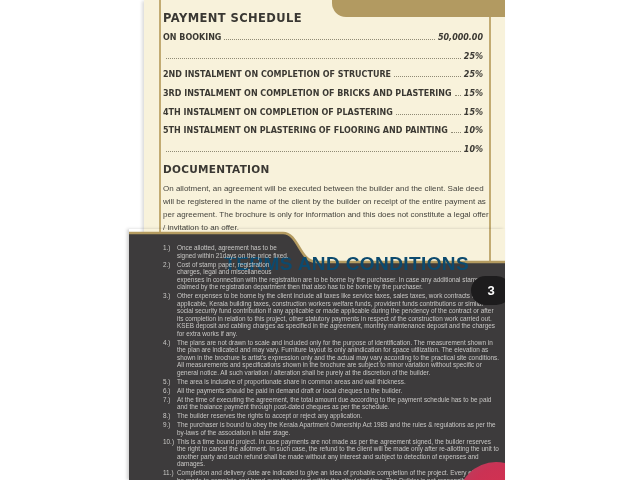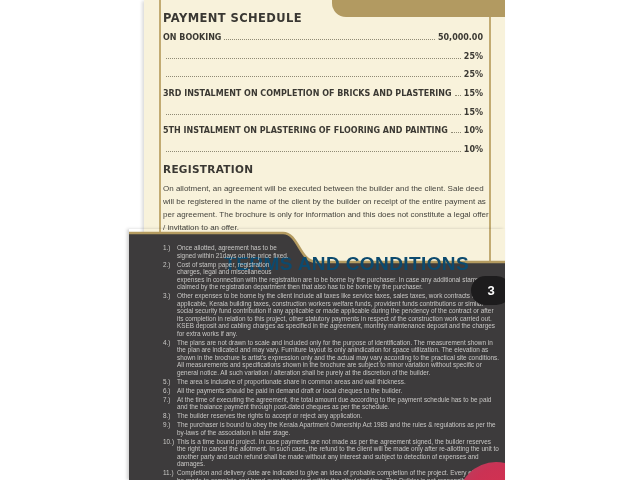--- a/index.html
+++ b/index.html
@@ -16,21 +16,21 @@
             background:#b29a61;border-bottom-left-radius:14px;}
 
   .pay-title{position:absolute;left:163px;top:11px;margin:0;
              font-family:"DejaVu Sans","Liberation Sans",sans-serif;
              font-size:11.5px;font-weight:bold;letter-spacing:.4px;color:#3a3833;}
   .pay-rows{position:absolute;left:163px;top:34px;width:320px;
             font-family:"DejaVu Sans","Liberation Sans",sans-serif;}
   .pay-row{display:flex;align-items:baseline;margin-bottom:10.2px;
            font-size:8px;font-weight:bold;color:#3b3933;line-height:8.5px;}
   .pay-dots{flex:1;height:1px;border-bottom:1.4px dotted #8f8a74;margin:0 3px;}
-  .pay-value{white-space:nowrap;}
+  .pay-value{white-space:nowrap;font-style:italic;}
 
   .doc-title{position:absolute;left:163px;top:163px;margin:0;
              font-family:"DejaVu Sans","Liberation Sans",sans-serif;
              font-size:10.5px;font-weight:bold;letter-spacing:.3px;color:#3a3833;}
   .doc-body{position:absolute;left:163px;top:182px;width:330px;margin:0;
             font-size:8px;line-height:13px;color:#45443e;}
 
   
   .terms-panel{position:absolute;left:129px;top:229px;width:376px;height:251px;
                overflow:hidden;box-shadow:-2px 0 3px rgba(0,0,0,.18);}
@@ -65,44 +65,46 @@
     <div class="pay-row">
       <span class="pay-label">ON BOOKING</span>
       <span class="pay-dots"></span>
       <span class="pay-value">50,000.00</span>
     </div>
     <div class="pay-row">
       <span class="pay-dots"></span>
       <span class="pay-value">25%</span>
     </div>
     <div class="pay-row">
+      <span class="pay-label">2ND INSTALMENT ON COMPLETION OF STRUCTURE</span>
       <span class="pay-dots"></span>
       <span class="pay-value">25%</span>
     </div>
     <div class="pay-row">
       <span class="pay-label">3RD INSTALMENT ON COMPLETION OF BRICKS AND PLASTERING</span>
       <span class="pay-dots"></span>
       <span class="pay-value">15%</span>
     </div>
     <div class="pay-row">
+      <span class="pay-label">4TH INSTALMENT ON COMPLETION OF PLASTERING</span>
       <span class="pay-dots"></span>
       <span class="pay-value">15%</span>
     </div>
     <div class="pay-row">
       <span class="pay-label">5TH INSTALMENT ON PLASTERING OF FLOORING AND PAINTING</span>
       <span class="pay-dots"></span>
       <span class="pay-value">10%</span>
     </div>
     <div class="pay-row">
       <span class="pay-dots"></span>
       <span class="pay-value">10%</span>
     </div>
   </div>
 
-  <h2 class="doc-title">REGISTRATION</h2>
+  <h2 class="doc-title">DOCUMENTATION</h2>
   <p class="doc-body">On allotment, an agreement will be executed between the builder and the client. Sale deed will be registered in the name of the client by the builder on receipt of the entire payment as per agreement. The brochure is only for information and this does not constitute a legal offer / invitation to an offer.</p>
 
   <div class="terms-panel">
     <svg width="376" height="251" viewBox="0 0 376 251">
       <path d="M0,4 H154 C170,4 170,33 188,33 H376 V251 H0 Z" fill="#3d3b3c"></path>
       <path d="M0,4 H154 C170,4 170,33 188,33 H376" fill="none" stroke="#b49b60" stroke-width="2.6"></path>
     </svg>
 
     <h2 class="terms-title">TERMS AND CONDITIONS</h2>
 

